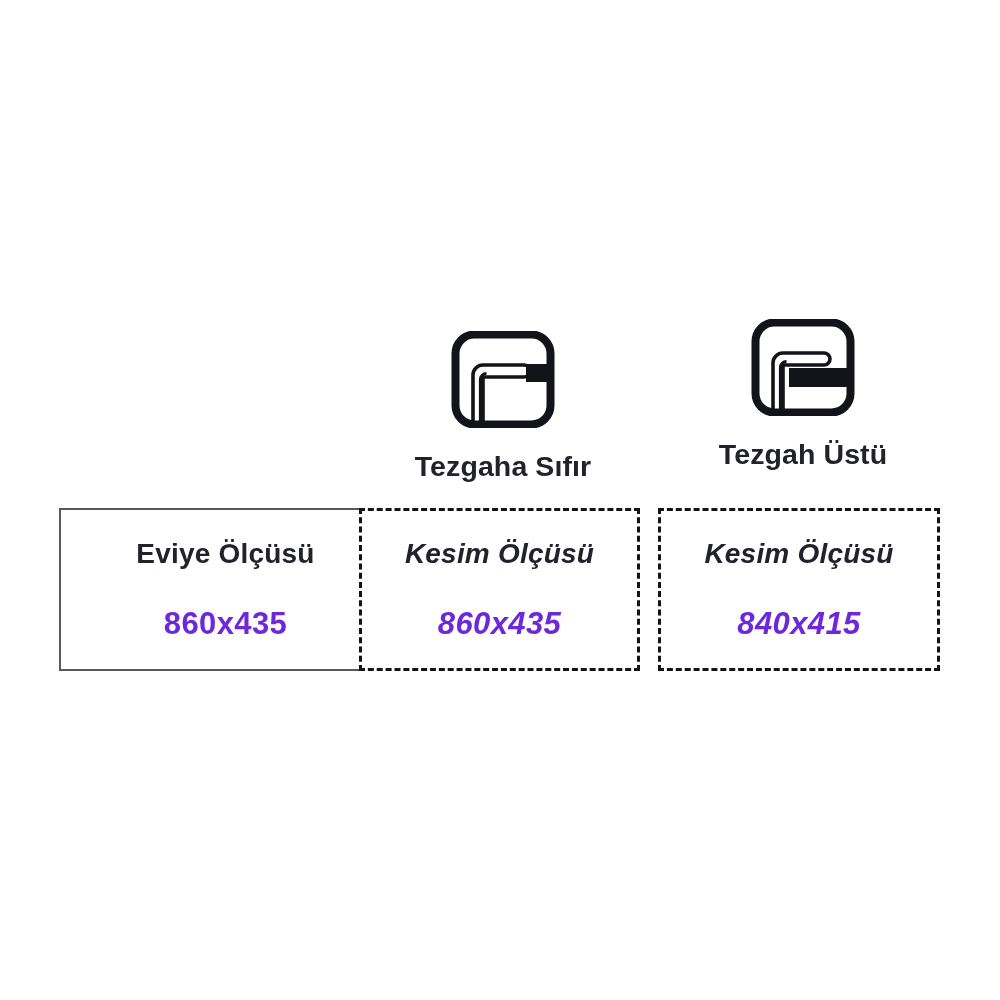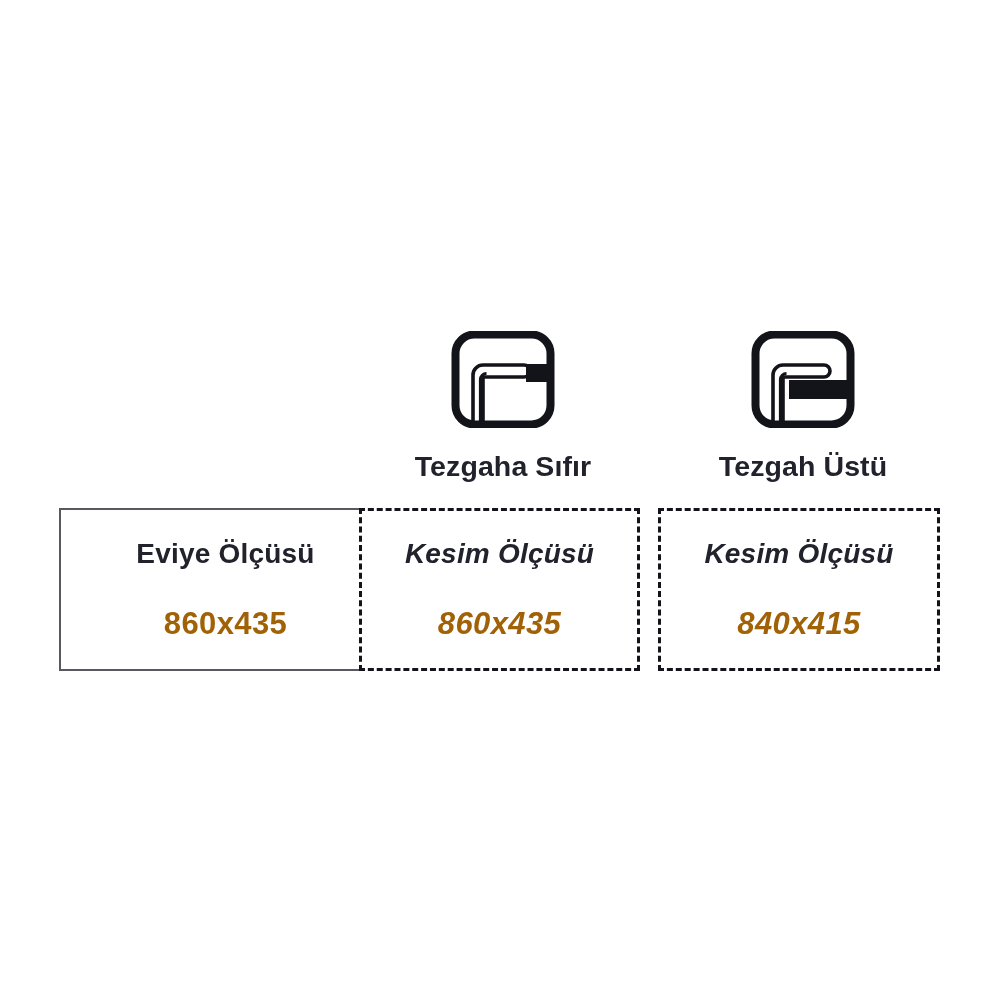--- a/index.html
+++ b/index.html
@@ -68,21 +68,21 @@
     font-size: 28px;
     font-weight: 700;
     color: #22222c;
     letter-spacing: 0.2px;
     line-height: 1;
     white-space: nowrap;
   }
   .box-value {
     font-size: 31px;
     font-weight: 700;
-    color: #a16207;
+    color: #6d28d9;
     letter-spacing: 0.4px;
     line-height: 1;
     white-space: nowrap;
   }
 
   
   .box-title { margin-bottom: 40px; }
 </style>
 </head>
 <body>
@@ -100,21 +100,21 @@
 
         <path d="M29.5 95 L29.5 48.5 A6 6 0 0 1 35.5 42.5" fill="none" stroke="#13131a" stroke-width="3.2" stroke-linecap="butt"></path>
 
         <rect x="75" y="33" width="26" height="18" fill="#13131a"></rect>
       </svg>
     </span>
 
     <span class="mount-label" style="margin-top:20px;">Tezgaha Sıfır</span>
   </div>
 
-  <div class="mount-col" style="left:683px; top:331px; width:240px;">
+  <div class="mount-col" style="left:683px; top:319px; width:240px;">
 
     <span class="mount-icon">
       <svg width="104" height="97" viewBox="0 0 104 97" xmlns="http://www.w3.org/2000/svg">
 
         <rect x="4.5" y="3.5" width="95" height="90" rx="19" ry="19" fill="none" stroke="#13131a" stroke-width="8"></rect>
 
         <path d="M22 95 L22 44 A10 10 0 0 1 32 34 L73 34 A6 6 0 0 1 73 46 L32 46 L32 95" fill="none" stroke="#13131a" stroke-width="3.6" stroke-linecap="square" stroke-linejoin="round"></path>
 
         <path d="M29.5 95 L29.5 48.5 A6 6 0 0 1 35.5 42.5" fill="none" stroke="#13131a" stroke-width="3.2" stroke-linecap="butt"></path>
 

